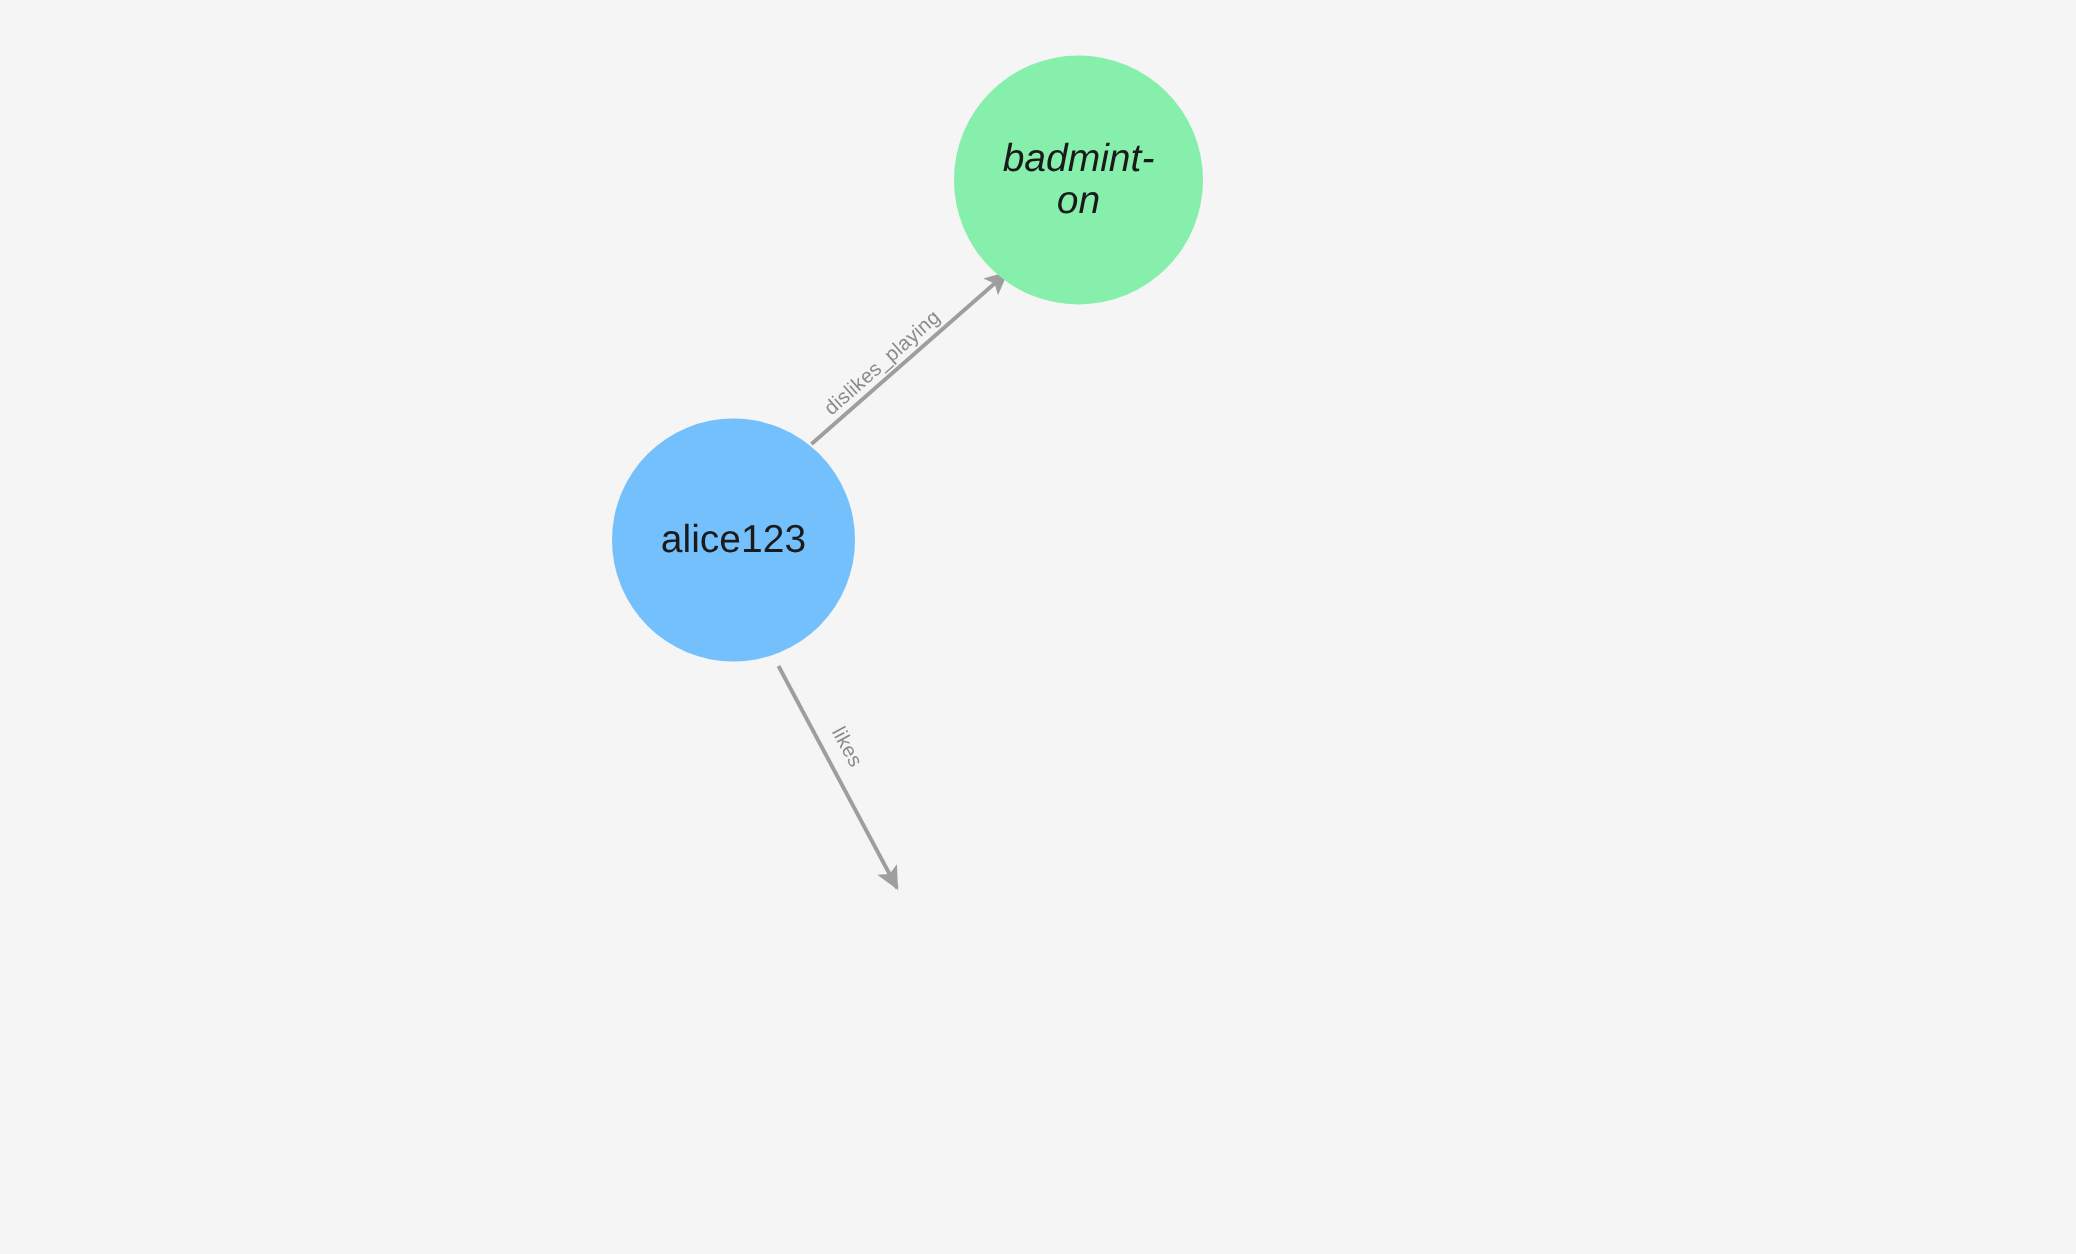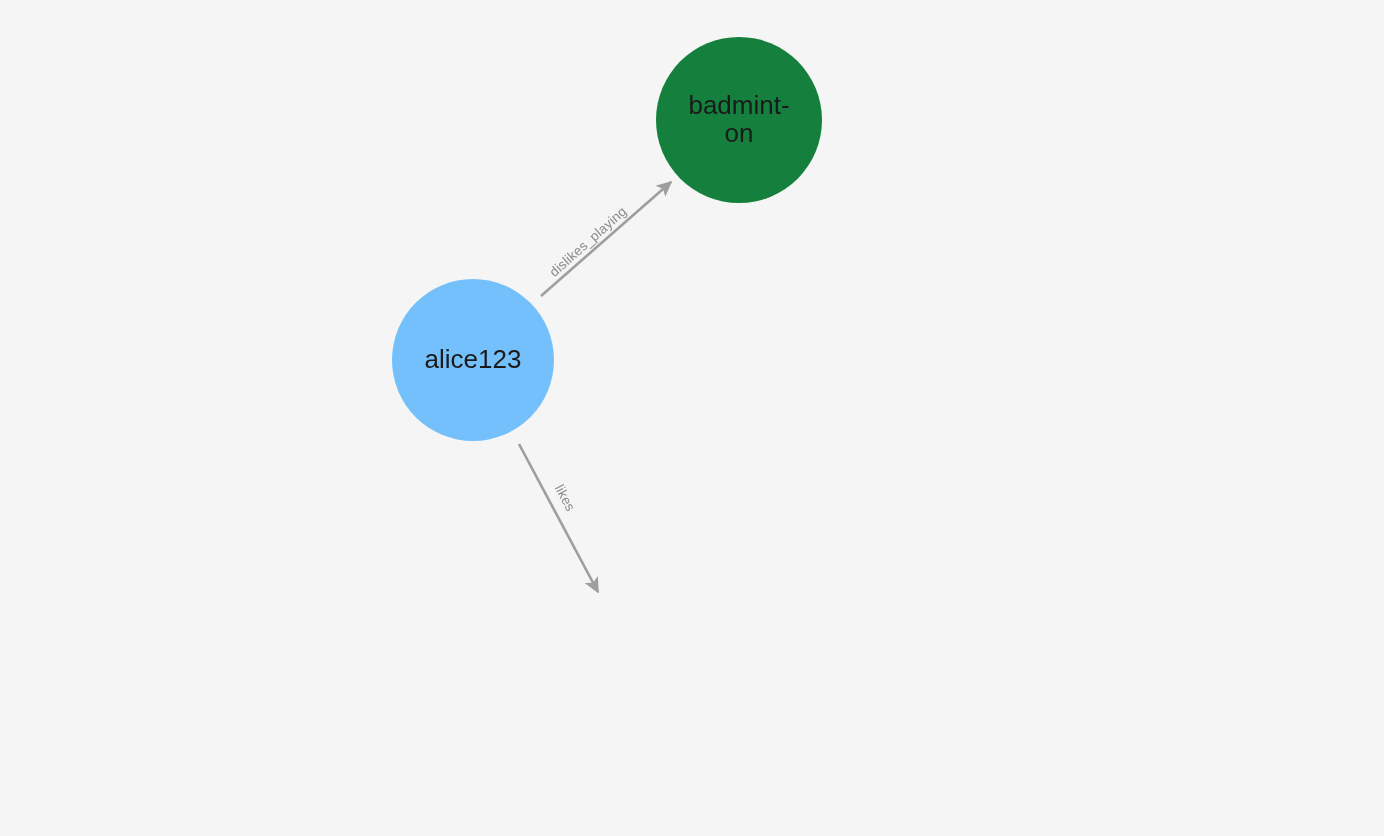--- a/index.html
+++ b/index.html
@@ -69,23 +69,23 @@
       <line id="line-edge-0" stroke="#9e9e9e" stroke-width="2.6" marker-end="url(#arrowhead-gray)" x1="541" y1="296" x2="671" y2="182"></line>
       <text class="edge-label" id="label-edge-0" text-anchor="middle" x="591" y="245" transform="rotate(-41.5 591 245)">dislikes_playing</text>
     </g>
 
     <g>
       <line id="line-edge-1" stroke="#9e9e9e" stroke-width="2.6" marker-end="url(#arrowhead-gray)" x1="519" y1="444" x2="598" y2="592"></line>
       <text class="edge-label" id="label-edge-1" text-anchor="middle" x="561" y="500" transform="rotate(61.9 561 500)">likes</text>
     </g>
   </svg>
 
-  <div class="node" id="node-0" style="left: 392px; top: 279px; width: 162px; height: 162px; background: rgb(116, 192, 252);">
+  <div class="node" id="node-0" style="left: 408px; top: 279px; width: 162px; height: 162px; background: rgb(116, 192, 252);">
     <span class="node-label">alice123</span>
   </div>
 
-  <div class="node" id="node-1" style="left: 656px; top: 37px; width: 166px; height: 166px; background: #15803d;">
+  <div class="node" id="node-1" style="left: 636px; top: 37px; width: 166px; height: 166px; background: #86efac; font-style: italic;">
     <span class="node-label">badmint-
 on</span>
   </div>
 
 
 </div>
 
 </body></html>

